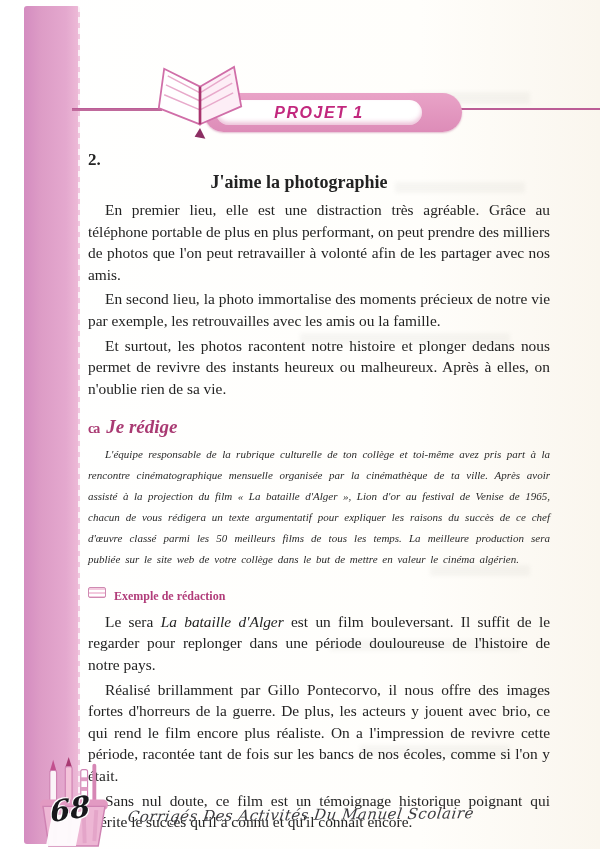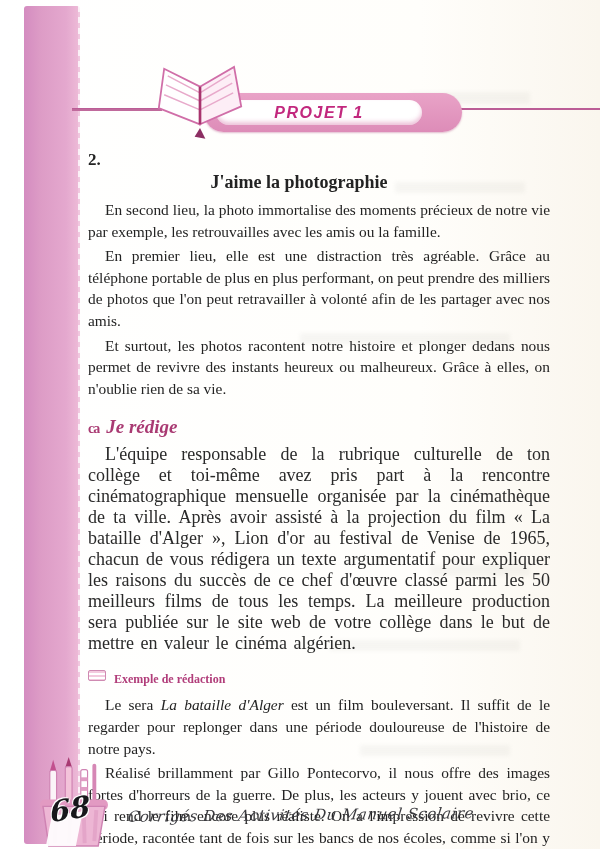--- a/index.html
+++ b/index.html
@@ -38,22 +38,22 @@
     font-family:"Liberation Sans", sans-serif;font-weight:bold;font-style:italic;
     font-size:16px;letter-spacing:1.5px;color:#c2287e;
   }
   .book{position:absolute;left:58px;top:-6px;}
   
   .sec-num{font-weight:bold;font-size:17px;margin:-6px 0 0 0;}
   .doc-title{font-weight:bold;font-size:18px;text-align:center;margin:2px 40px 6px 0;}
   p.body{margin:0 0 3px 0;text-indent:17px;text-align:justify;font-size:15.4px;line-height:21.6px;}
   .h-redige{margin:17px 0 6px 0;color:#a93a72;font-weight:bold;font-style:italic;font-size:19px;}
   .ornament{font-size:14px;font-weight:bold;letter-spacing:-1px;margin-right:7px;font-style:normal;}
-  p.intro{margin:0 0 2px 0;text-indent:17px;text-align:justify;
-          font-size:18px;line-height:20.9px;word-spacing:2px;color:#2a2a2a;}
+  p.intro{margin:0 0 2px 0;text-indent:17px;text-align:justify;font-style:italic;
+          font-size:11px;line-height:20.9px;word-spacing:2px;color:#2a2a2a;}
   .h-exemple{margin:17px 0 7px 0;color:#b13d7a;font-weight:bold;font-size:12px;font-family:"Liberation Serif",serif;}
   .notes-icon{
     display:inline-block;width:16px;height:9px;margin-right:8px;vertical-align:2px;
     border:1px solid #cf8ab2;border-radius:2px;
     background:repeating-linear-gradient(180deg,#f3cade 0 2px,#ffffff 2px 4px);
   }
   .film-title{font-style:italic;}
   
   .cup{position:absolute;left:28px;top:756px;z-index:3;}
   .page-num{
@@ -100,23 +100,23 @@
         <path d="M60 74 L106 54 L98 10 L60 32 Z" fill="#fdeef6" stroke="#d06ea8" stroke-width="2"></path>
         <path d="M24 20 L60 39 M22 30 L60 48 M20 41 L60 58" stroke="#e8aacb" stroke-width="1.6" fill="none"></path>
         <path d="M94 18 L60 39 M96 28 L60 48 M97 39 L60 58" stroke="#e8aacb" stroke-width="1.6" fill="none"></path>
         <path d="M60 32 L60 74" stroke="#a8346e" stroke-width="3"></path>
       </svg>
     </div>
 
     <p class="sec-num">2.</p>
     <h1 class="doc-title">J'aime la photographie</h1>
 
+    <p class="body">En premier lieu, elle est une distraction très agréable. Grâce au téléphone portable de plus en plus performant, on peut prendre des milliers de photos que l'on peut retravailler à volonté afin de les partager avec nos amis.</p>
     <p class="body">En second lieu, la photo immortalise des moments précieux de notre vie par exemple, les retrouvailles avec les amis ou la famille.</p>
-    <p class="body">En premier lieu, elle est une distraction très agréable. Grâce au téléphone portable de plus en plus performant, on peut prendre des milliers de photos que l'on peut retravailler à volonté afin de les partager avec nos amis.</p>
-    <p class="body">Et surtout, les photos racontent notre histoire et plonger dedans nous permet de revivre des instants heureux ou malheureux. Grâce à elles, on n'oublie rien de sa vie.</p>
+    <p class="body">Et surtout, les photos racontent notre histoire et plonger dedans nous permet de revivre des instants heureux ou malheureux. Après à elles, on n'oublie rien de sa vie.</p>
 
     <h2 class="h-redige"><span class="ornament">ca</span><span>Je rédige</span></h2>
     <p class="intro">L'équipe responsable de la rubrique culturelle de ton collège et toi-même avez pris part à la rencontre cinématographique mensuelle organisée par la cinémathèque de ta ville. Après avoir assisté à la projection du film « La bataille d'Alger », Lion d'or au festival de Venise de 1965, chacun de vous rédigera un texte argumentatif pour expliquer les raisons du succès de ce chef d'œuvre classé parmi les 50 meilleurs films de tous les temps. La meilleure production sera publiée sur le site web de votre collège dans le but de mettre en valeur le cinéma algérien.</p>
 
     <h2 class="h-exemple"><span class="notes-icon"></span><span>Exemple de rédaction</span></h2>
 
     <p class="body"><span>Le sera </span><span class="film-title">La bataille d'Alger</span><span> est un film bouleversant. Il suffit de le regarder pour replonger dans une période douloureuse de l'histoire de notre pays.</span></p>
     <p class="body">Réalisé brillamment par Gillo Pontecorvo, il nous offre des images fortes d'horreurs de la guerre. De plus, les acteurs y jouent avec brio, ce qui rend le film encore plus réaliste. On a l'impression de revivre cette période, racontée tant de fois sur les bancs de nos écoles, comme si l'on y était.</p>
     <p class="body">Sans nul doute, ce film est un témoignage historique poignant qui mérite le succès qu'il a connu et qu'il connait encore.</p>
 

